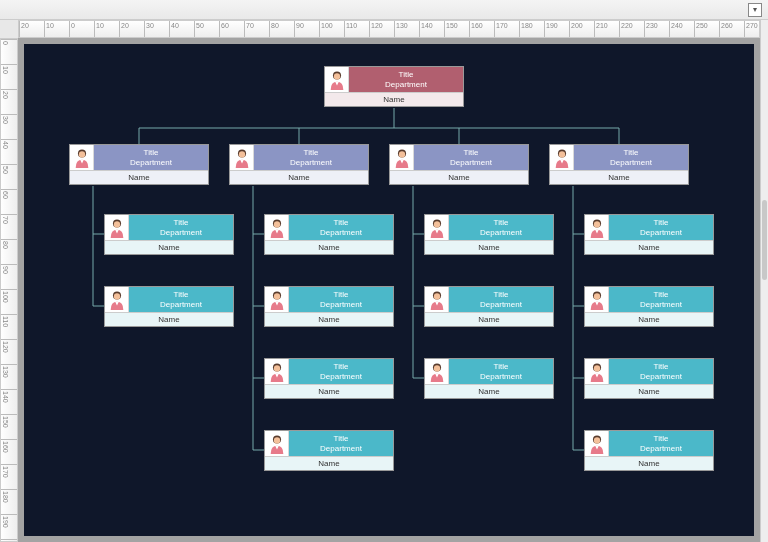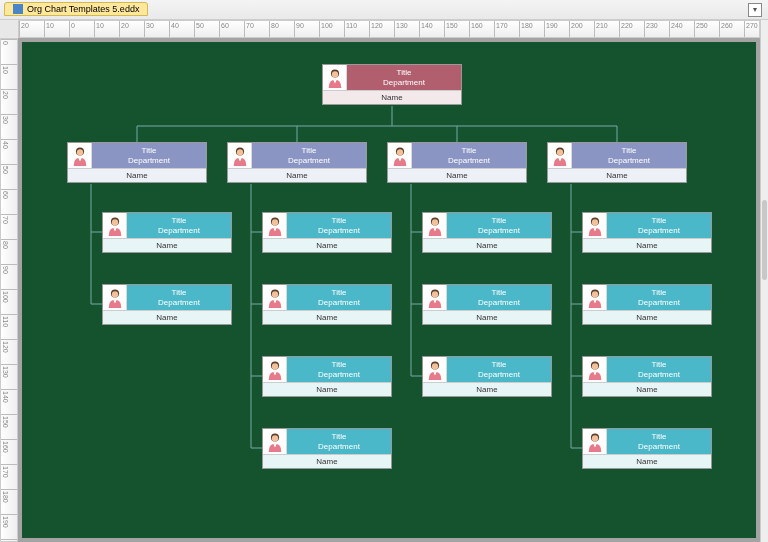--- a/index.html
+++ b/index.html
@@ -5,45 +5,41 @@
 *{margin:0;padding:0;box-sizing:border-box;font-family:Arial,sans-serif}
 body{background:#e8e8e8;width:768px;height:542px;overflow:hidden;position:relative}
 .tab-bar{background:linear-gradient(#f4f4f4,#e9e9e9);height:20px;border-bottom:1px solid #ccc;position:relative}
 .tab{position:absolute;left:4px;top:2px;background:#ffe89c;border:1px solid #d4b850;border-radius:3px 3px 0 0;padding:1px 8px;font-size:9px;display:flex;align-items:center;gap:4px}
 .tab-ico{width:10px;height:10px;background:#4a86c7}
 .dd{position:absolute;right:6px;top:3px;width:14px;height:14px;border:1px solid #888;background:#fff;font-size:8px;text-align:center;line-height:12px;color:#555}
 .rh{position:absolute;left:18px;right:8px;top:20px;height:18px;background:linear-gradient(#fff,#eee);border:1px solid #ccc;overflow:hidden}
 .rh .tk{position:absolute;top:0;font-size:7px;color:#888;border-left:1px solid #bbb;height:18px;padding-left:1px;line-height:9px}
 .rv{position:absolute;left:0;top:38px;bottom:0;width:18px;background:linear-gradient(90deg,#fff,#eee);border:1px solid #ccc;overflow:hidden}
 .rv .tk{position:absolute;left:0;font-size:7px;color:#888;border-top:1px solid #bbb;width:18px;padding-top:1px;writing-mode:vertical-lr;line-height:9px}
-.canvas{position:absolute;left:18px;top:38px;right:8px;bottom:0;background:#14532d;border:4px solid #a3a3a3;overflow:hidden}
+.canvas{position:absolute;left:18px;top:38px;right:8px;bottom:0;background:#0f172a;border:6px solid #a3a3a3;overflow:hidden}
 .sb{position:absolute;right:0;top:20px;bottom:0;width:8px;background:#eee;border-left:1px solid #ccc}
 .sb .th{position:absolute;left:1px;right:1px;top:180px;height:80px;background:#c8c8c8;border-radius:3px}
 svg{position:absolute;left:0;top:0}
 .node{position:absolute;border:1px solid #999;font-size:8px;text-align:center;background:#fff;cursor:pointer}
 .hdr{display:flex;align-items:stretch}
 .pic{width:24px;background:#fff;border-right:1px solid rgba(0,0,0,.15);display:flex;align-items:center;justify-content:center}
 .pic svg{position:static;width:18px;height:22px}
 .txt{flex:1;color:#fff;padding:3px 2px;line-height:1.2}
 .nm{border-top:1px solid #ccc;color:#333;padding:2px;background:#f5fafb}
 .c-root .txt{background:#b15f6f}
 .c-root .nm{background:#f3e9eb}
 .c-mid .txt{background:#8b95c4}
 .c-mid .nm{background:#eef0f7}
 .c-leaf .txt{background:#4bb8c9}
 .c-leaf .nm{background:#e8f5f7}
 </style>
 </head>
 <body>
 
 <div class="tab-bar">
-  <div class="tab">
-    <span class="tab-ico"></span>
-    <span>Org Chart Templates 5.eddx</span>
-  </div>
   <div class="dd">▾</div>
 </div>
 
 <div class="rh" id="rh">
     <div class="tk" style="left: 0px;">20</div>
     <div class="tk" style="left: 25px;">10</div>
     <div class="tk" style="left: 50px;">0</div>
     <div class="tk" style="left: 75px;">10</div>
     <div class="tk" style="left: 100px;">20</div>
     <div class="tk" style="left: 125px;">30</div>

